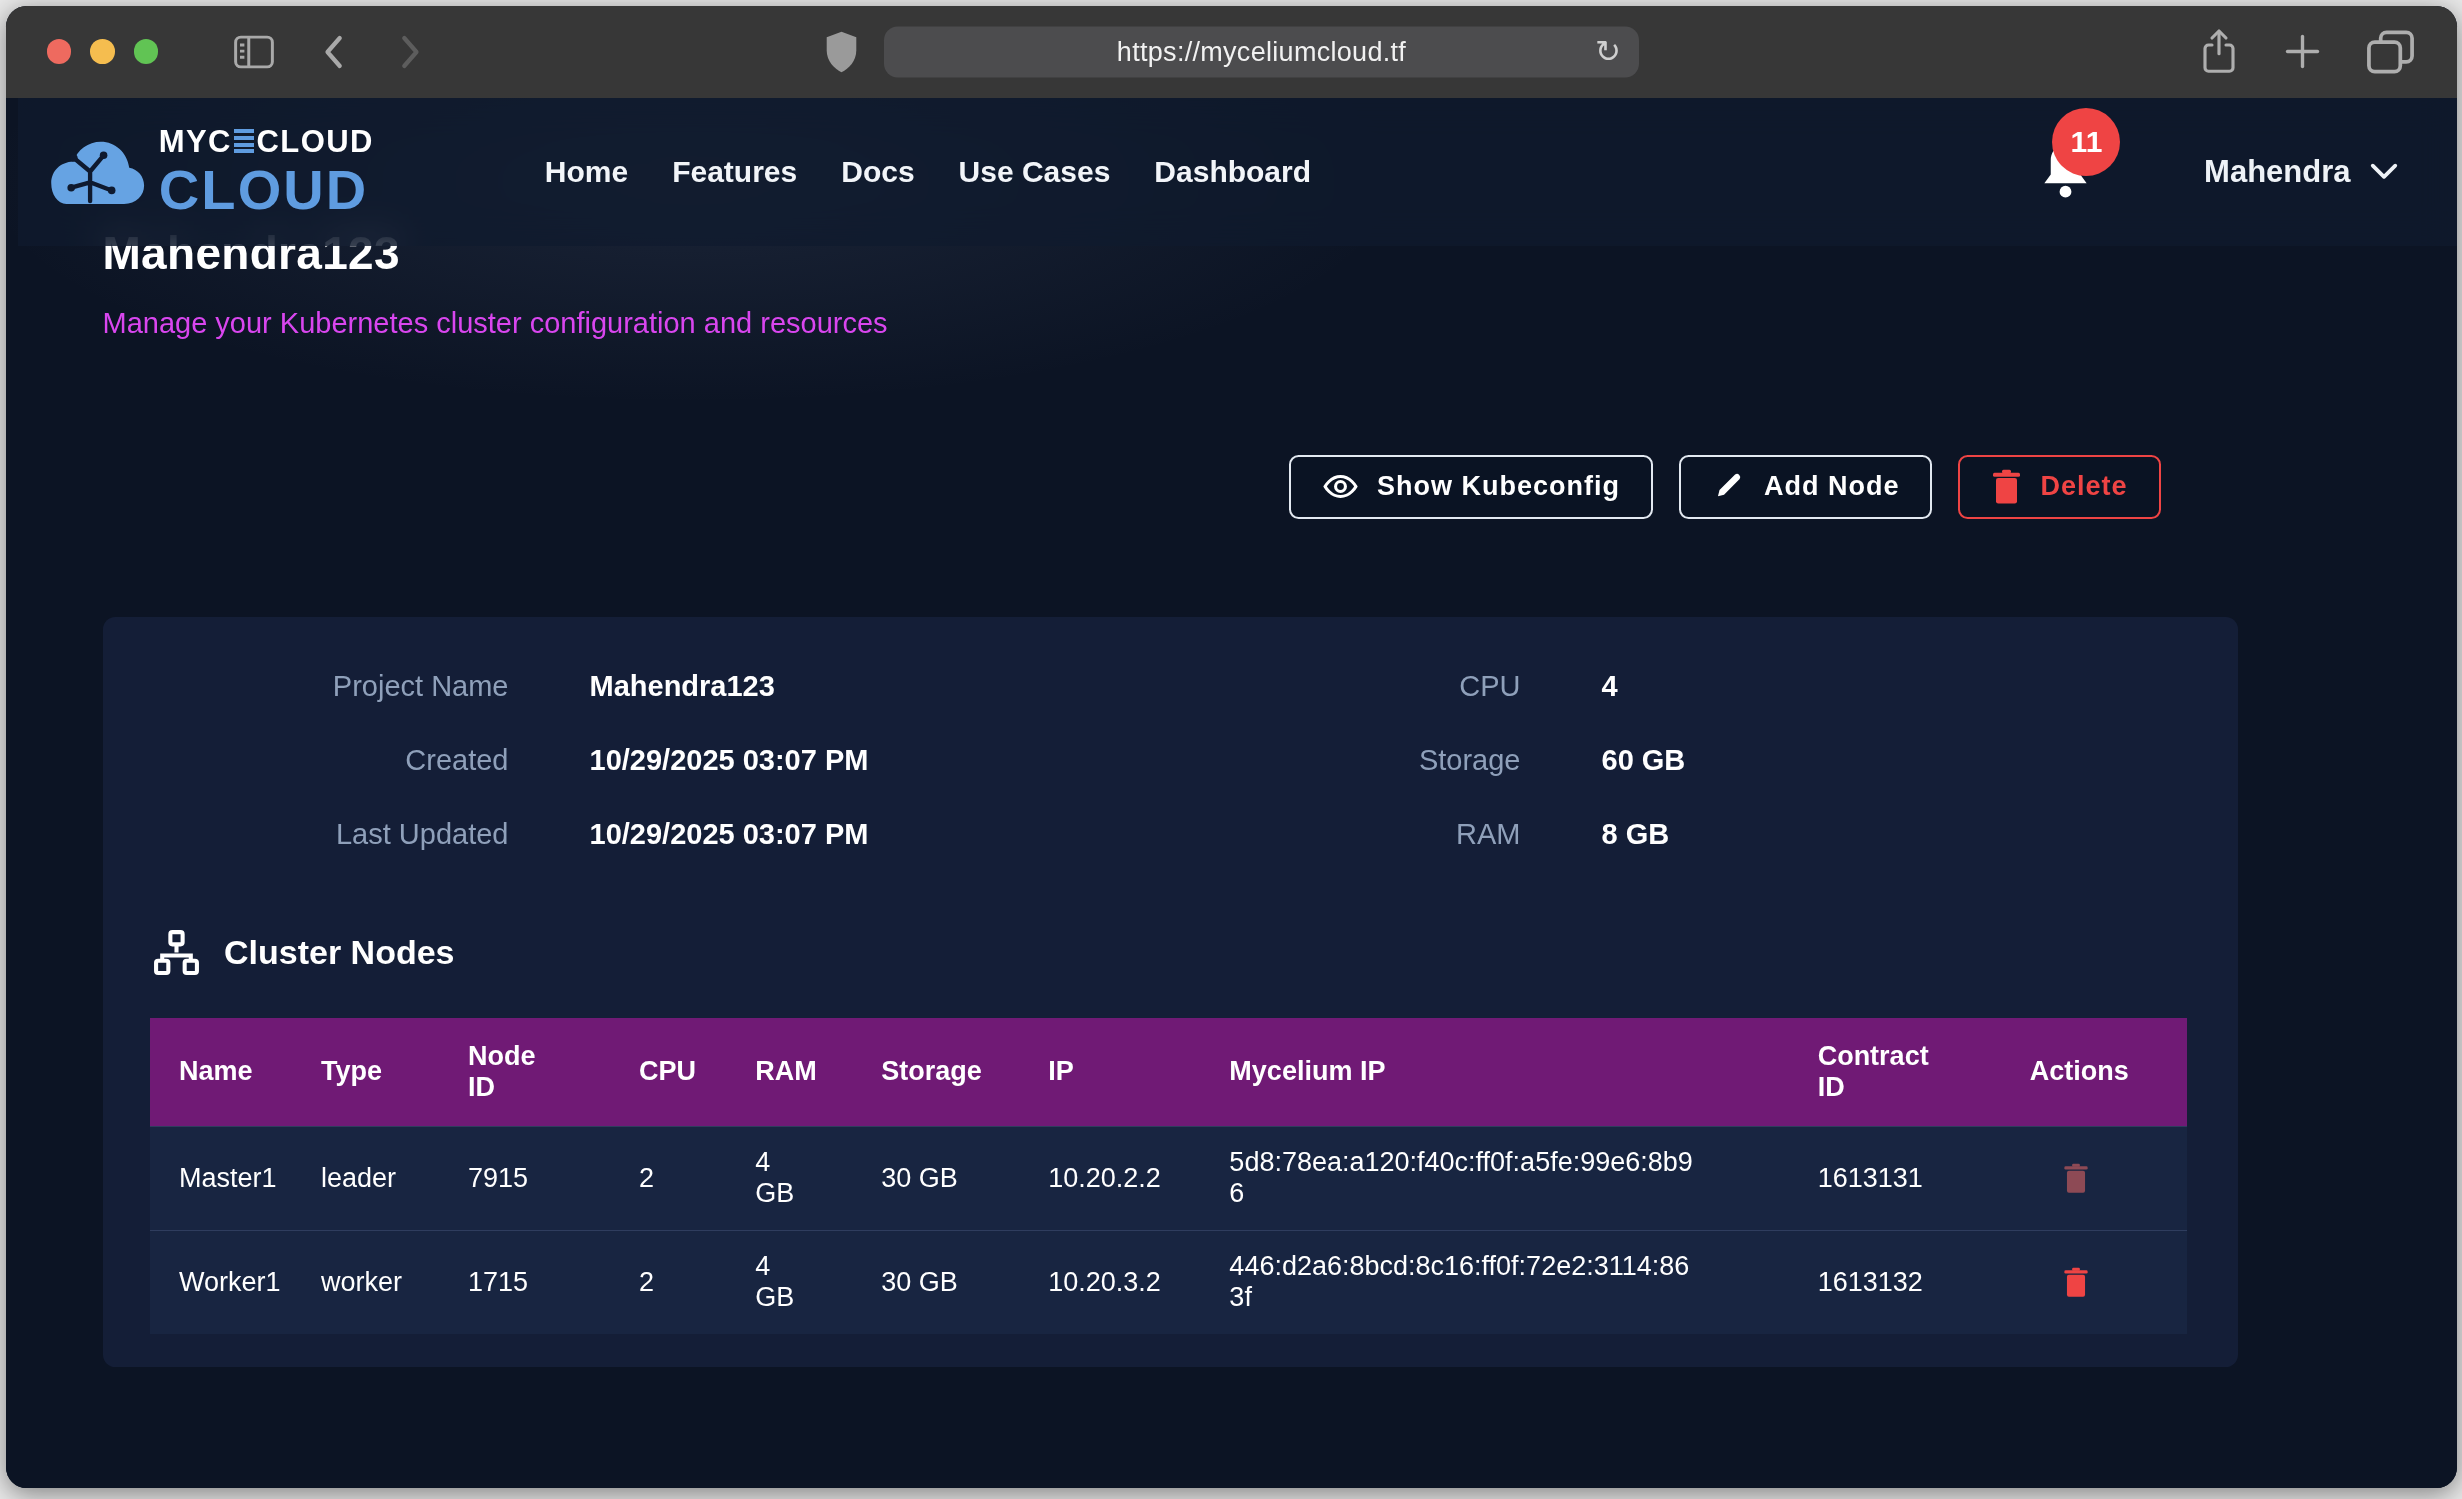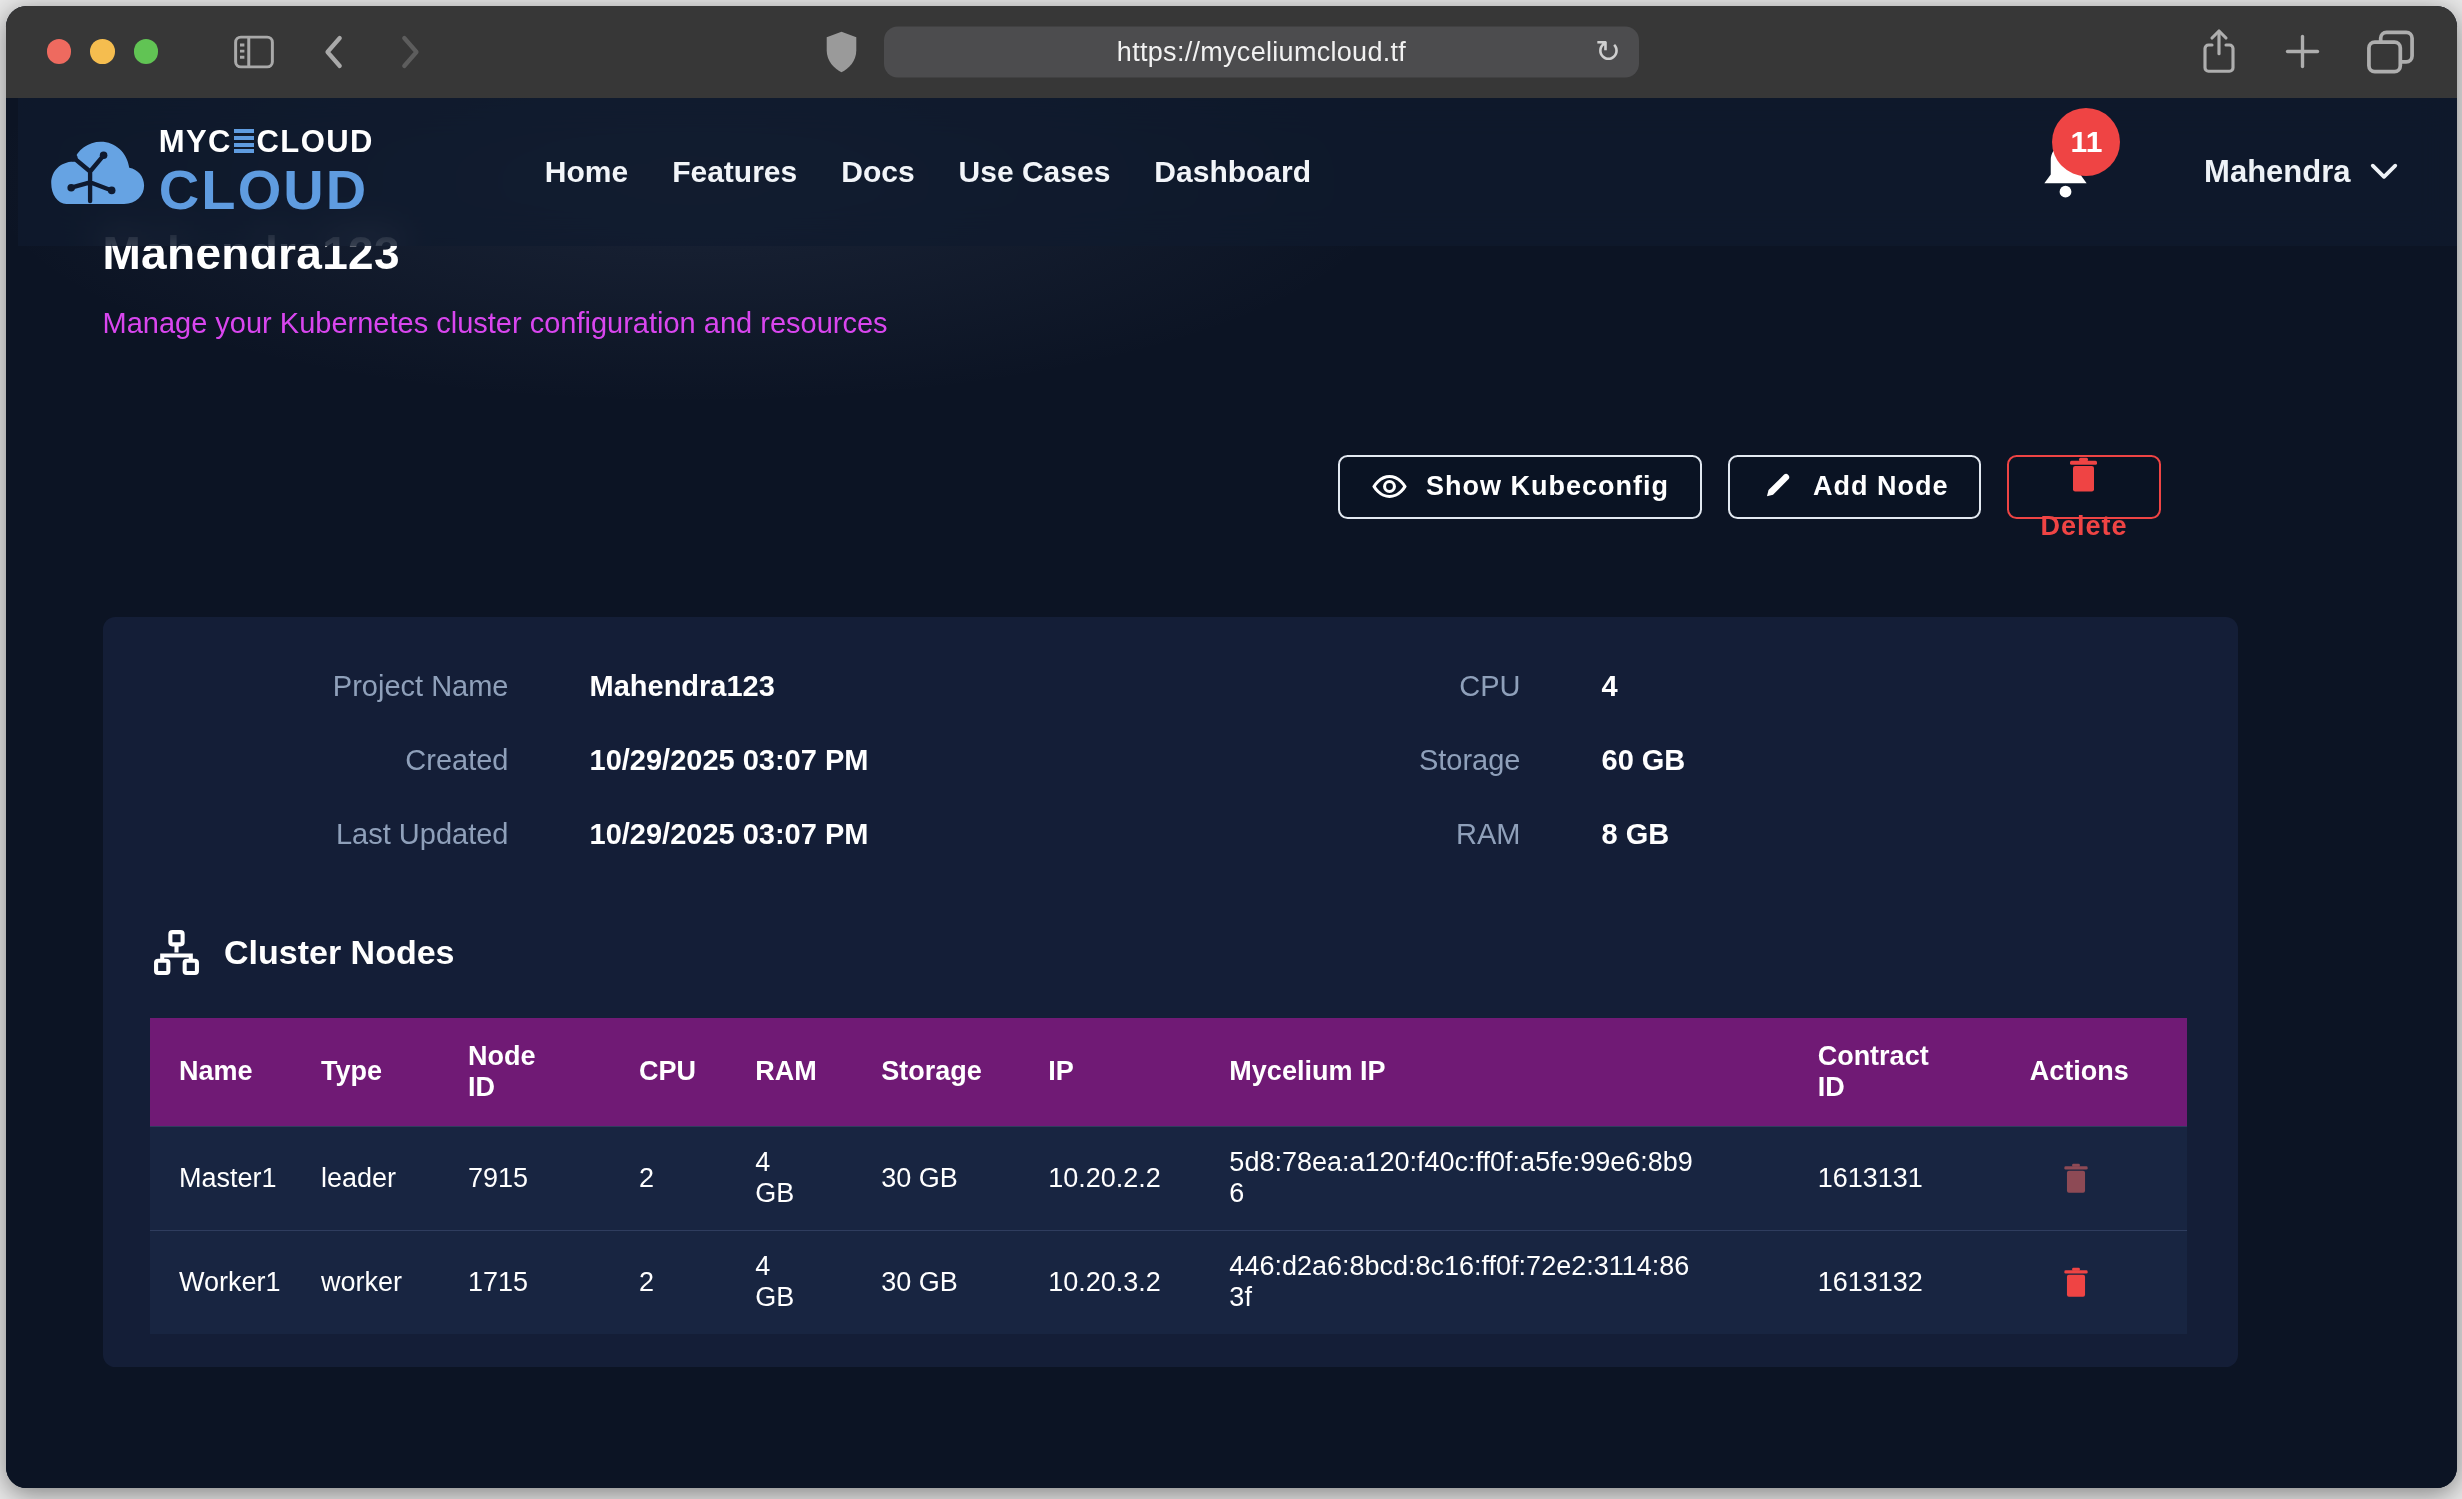--- a/index.html
+++ b/index.html
@@ -99,21 +99,21 @@
   }
   .btn {
     height:64px; border-radius:9.6px;
     display:flex; align-items:center; gap:18px;
     padding:0 31px;
     background:rgba(10,18,34,.35);
     border:2.1px solid #e3e9f1;
     color:#ffffff; font-size:27px; font-weight:700; letter-spacing:1px;
     cursor:pointer;
   }
-  .btn.danger { border-color:#ef4444; color:#ef4444;flex-direction:column; }
+  .btn.danger { border-color:#ef4444; color:#ef4444; }
 
   
   .card {
     width:2135px; margin-top:98px;
     background:#141e37; border-radius:12.3px;
     padding:53px 49px 33px 44px;
   }
   .info-grid { display:flex; }
   .info-col-left { width:1066px; }
   .info-row { display:flex; align-items:baseline; margin-bottom:41px; }

